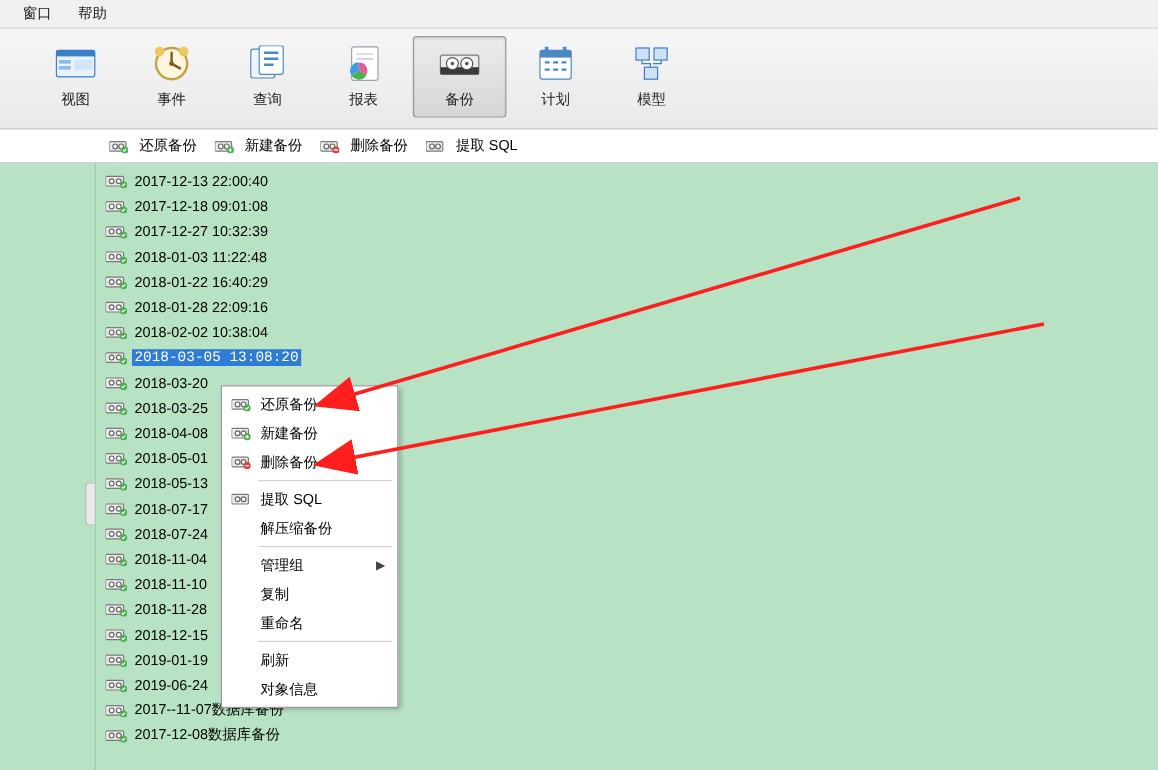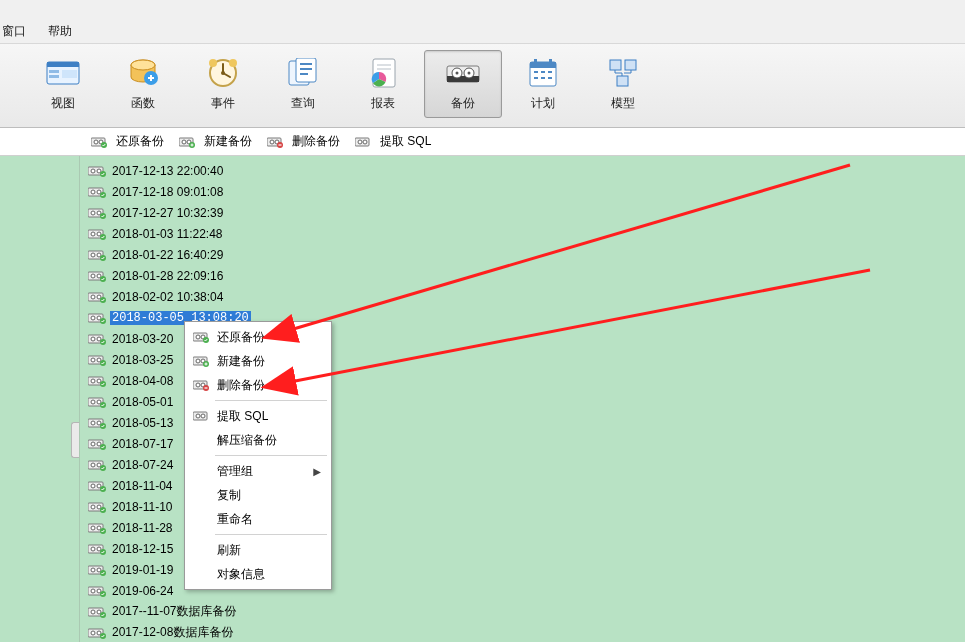--- a/index.html
+++ b/index.html
@@ -1,19 +1,19 @@
 <!DOCTYPE html>
 <html><head>
   <meta charset="utf-8">
   <style>
     * { margin:0; padding:0; box-sizing:border-box; font-family:"Microsoft YaHei","Segoe UI",Tahoma,sans-serif; }
     body { width:965px; height:642px; background:#f0f0f0; position:relative; overflow:hidden; font-size:12px; }
 
     
-    .menubar { height:24px; display:flex; align-items:center; padding-left:2px; background:#f0f0f0; border-bottom:1px solid #d8d8d8;margin-top:20px; }
+    .menubar { height:24px; display:flex; align-items:center; padding-left:19px; background:#f0f0f0; border-bottom:1px solid #d8d8d8; }
     .menubar span { margin-right:22px; color:#222; }
 
     
     .toolbar { height:84px; display:flex; align-items:flex-start; padding:6px 40px 0 24px; background:linear-gradient(#f6f6f6,#e9e9e9); border-bottom:1px solid #bdbdbd; }
     .tool-btn { width:78px; height:68px; display:flex; flex-direction:column; align-items:center; justify-content:flex-start; padding-top:4px; margin-right:2px; border:1px solid transparent; border-radius:3px; }
     .tool-btn.active { border:1px solid #9a9a9a; background:linear-gradient(#ececec,#d6d6d6); box-shadow:inset 0 1px 2px rgba(0,0,0,.15); }
     .tool-btn .icon-slot { width:36px; height:36px; margin-bottom:4px; display:flex; align-items:center; justify-content:center; }
     .tool-btn .label { font-size:12px; color:#222; }
 
     
@@ -57,32 +57,20 @@
     <div class="icon-slot">
       <svg width="34" height="30" viewBox="0 0 34 30">
           <rect x="1" y="4" width="32" height="22" rx="2" fill="#e8f3ff" stroke="#3d7fc4"></rect>
           <rect x="1" y="4" width="32" height="5" fill="#3d7fc4"></rect>
           <rect x="3" y="12" width="10" height="3" fill="#8fbbe6"></rect>
           <rect x="3" y="17" width="10" height="3" fill="#8fbbe6"></rect>
           <rect x="16" y="12" width="15" height="8" fill="#cfe5fb"></rect>
         </svg>
     </div>
     <span class="label">视图</span>
-  </div>
-  <div class="tool-btn">
-    <div class="icon-slot">
-      <svg width="32" height="30" viewBox="0 0 32 30">
-          <ellipse cx="16" cy="7" rx="12" ry="5" fill="#f3c259" stroke="#c98d1f"></ellipse>
-          <path d="M4 7 v12 a12 5 0 0 0 24 0 V7" fill="#f3c259" stroke="#c98d1f"></path>
-          <ellipse cx="16" cy="7" rx="12" ry="5" fill="#ffe29a" stroke="#c98d1f"></ellipse>
-          <circle cx="24" cy="20" r="7" fill="#3c9ee8"></circle>
-          <path d="M21 20 h6 M24 17 v6" stroke="#fff" stroke-width="2"></path>
-        </svg>
-    </div>
-    <span class="label">函数</span>
   </div>
   <div class="tool-btn">
     <div class="icon-slot">
       <svg width="32" height="32" viewBox="0 0 32 32">
           <circle cx="16" cy="16" r="13" fill="#fff6df" stroke="#c4a24a" stroke-width="2"></circle>
           <circle cx="16" cy="16" r="2" fill="#7b5c18"></circle>
           <path d="M16 16 L16 7 M16 16 L23 20" stroke="#7b5c18" stroke-width="2" stroke-linecap="round"></path>
           <circle cx="6" cy="6" r="4" fill="#efc75e"></circle>
           <circle cx="26" cy="6" r="4" fill="#efc75e"></circle>
         </svg>

